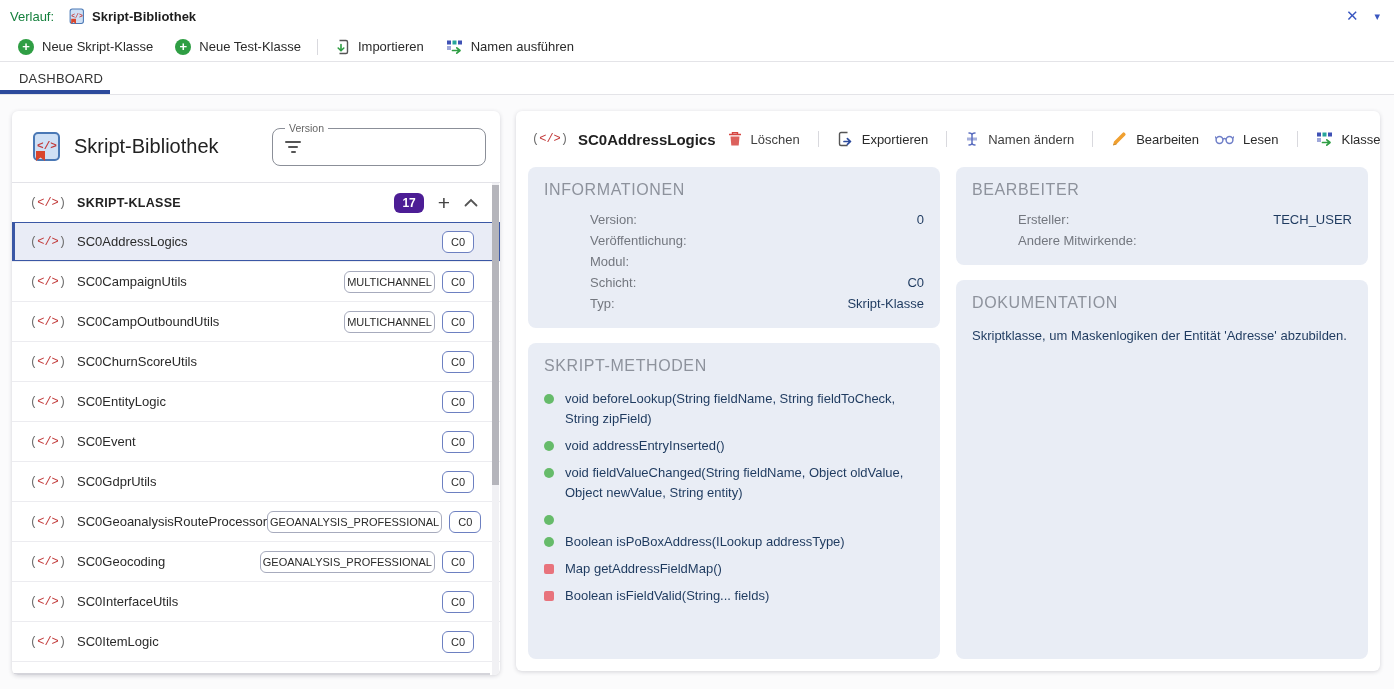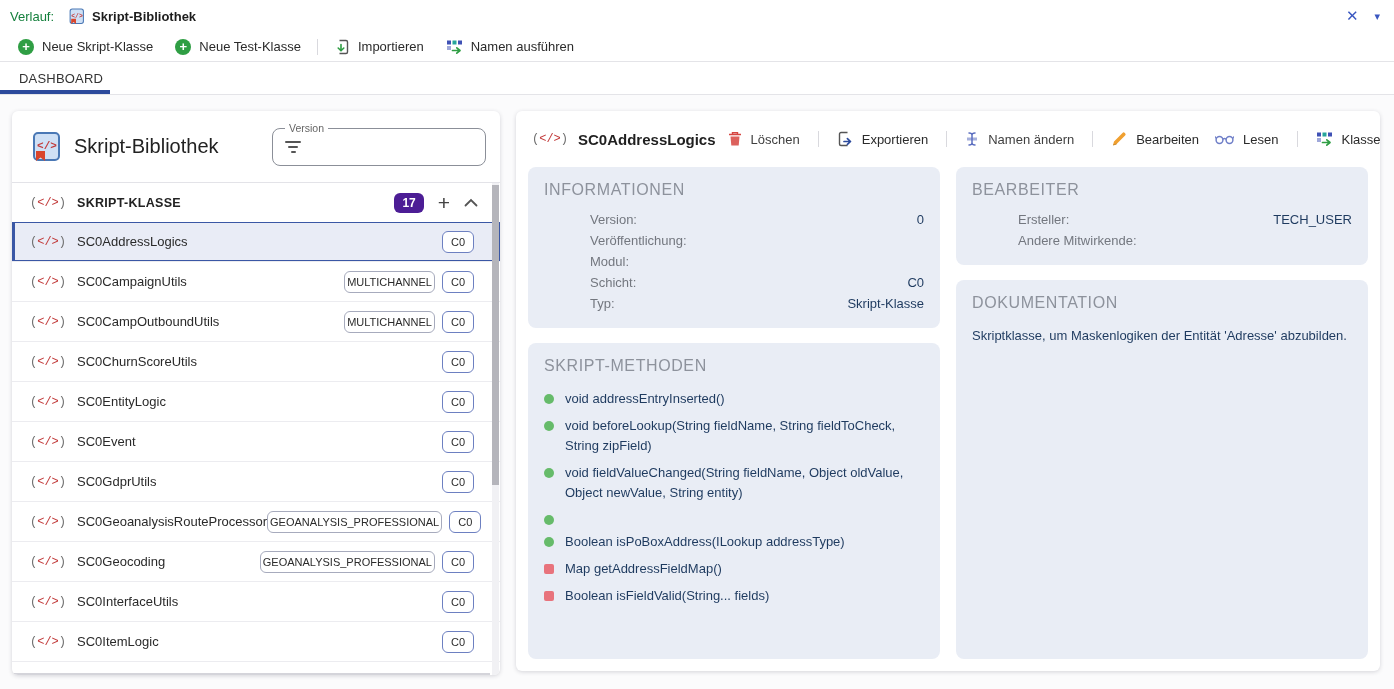--- a/index.html
+++ b/index.html
@@ -392,25 +392,25 @@
           <div class="kv-row">
               <span class="kv-label">Typ:</span>
               <span class="kv-value">Skript-Klasse</span>
             </div>
         </div>
 
         <div class="box grow">
           <div class="box-heading" style="margin-bottom:14px;">SKRIPT-METHODEN</div>
           <div class="method-item">
               <span class="marker green"></span>
+              <span>void beforeLookup(String fieldName, String fieldToCheck, String zipField)</span>
+            </div>
+          <div class="method-item">
+              <span class="marker green"></span>
               <span>void addressEntryInserted()</span>
-            </div>
-          <div class="method-item">
-              <span class="marker green"></span>
-              <span>void beforeLookup(String fieldName, String fieldToCheck, String zipField)</span>
             </div>
           <div class="method-item">
               <span class="marker green"></span>
               <span>void fieldValueChanged(String fieldName, Object oldValue, Object newValue, String entity)</span>
             </div>
           <div class="method-item">
               <span class="marker green"></span>
             </div>
           <div class="method-item">
               <span class="marker green"></span>

